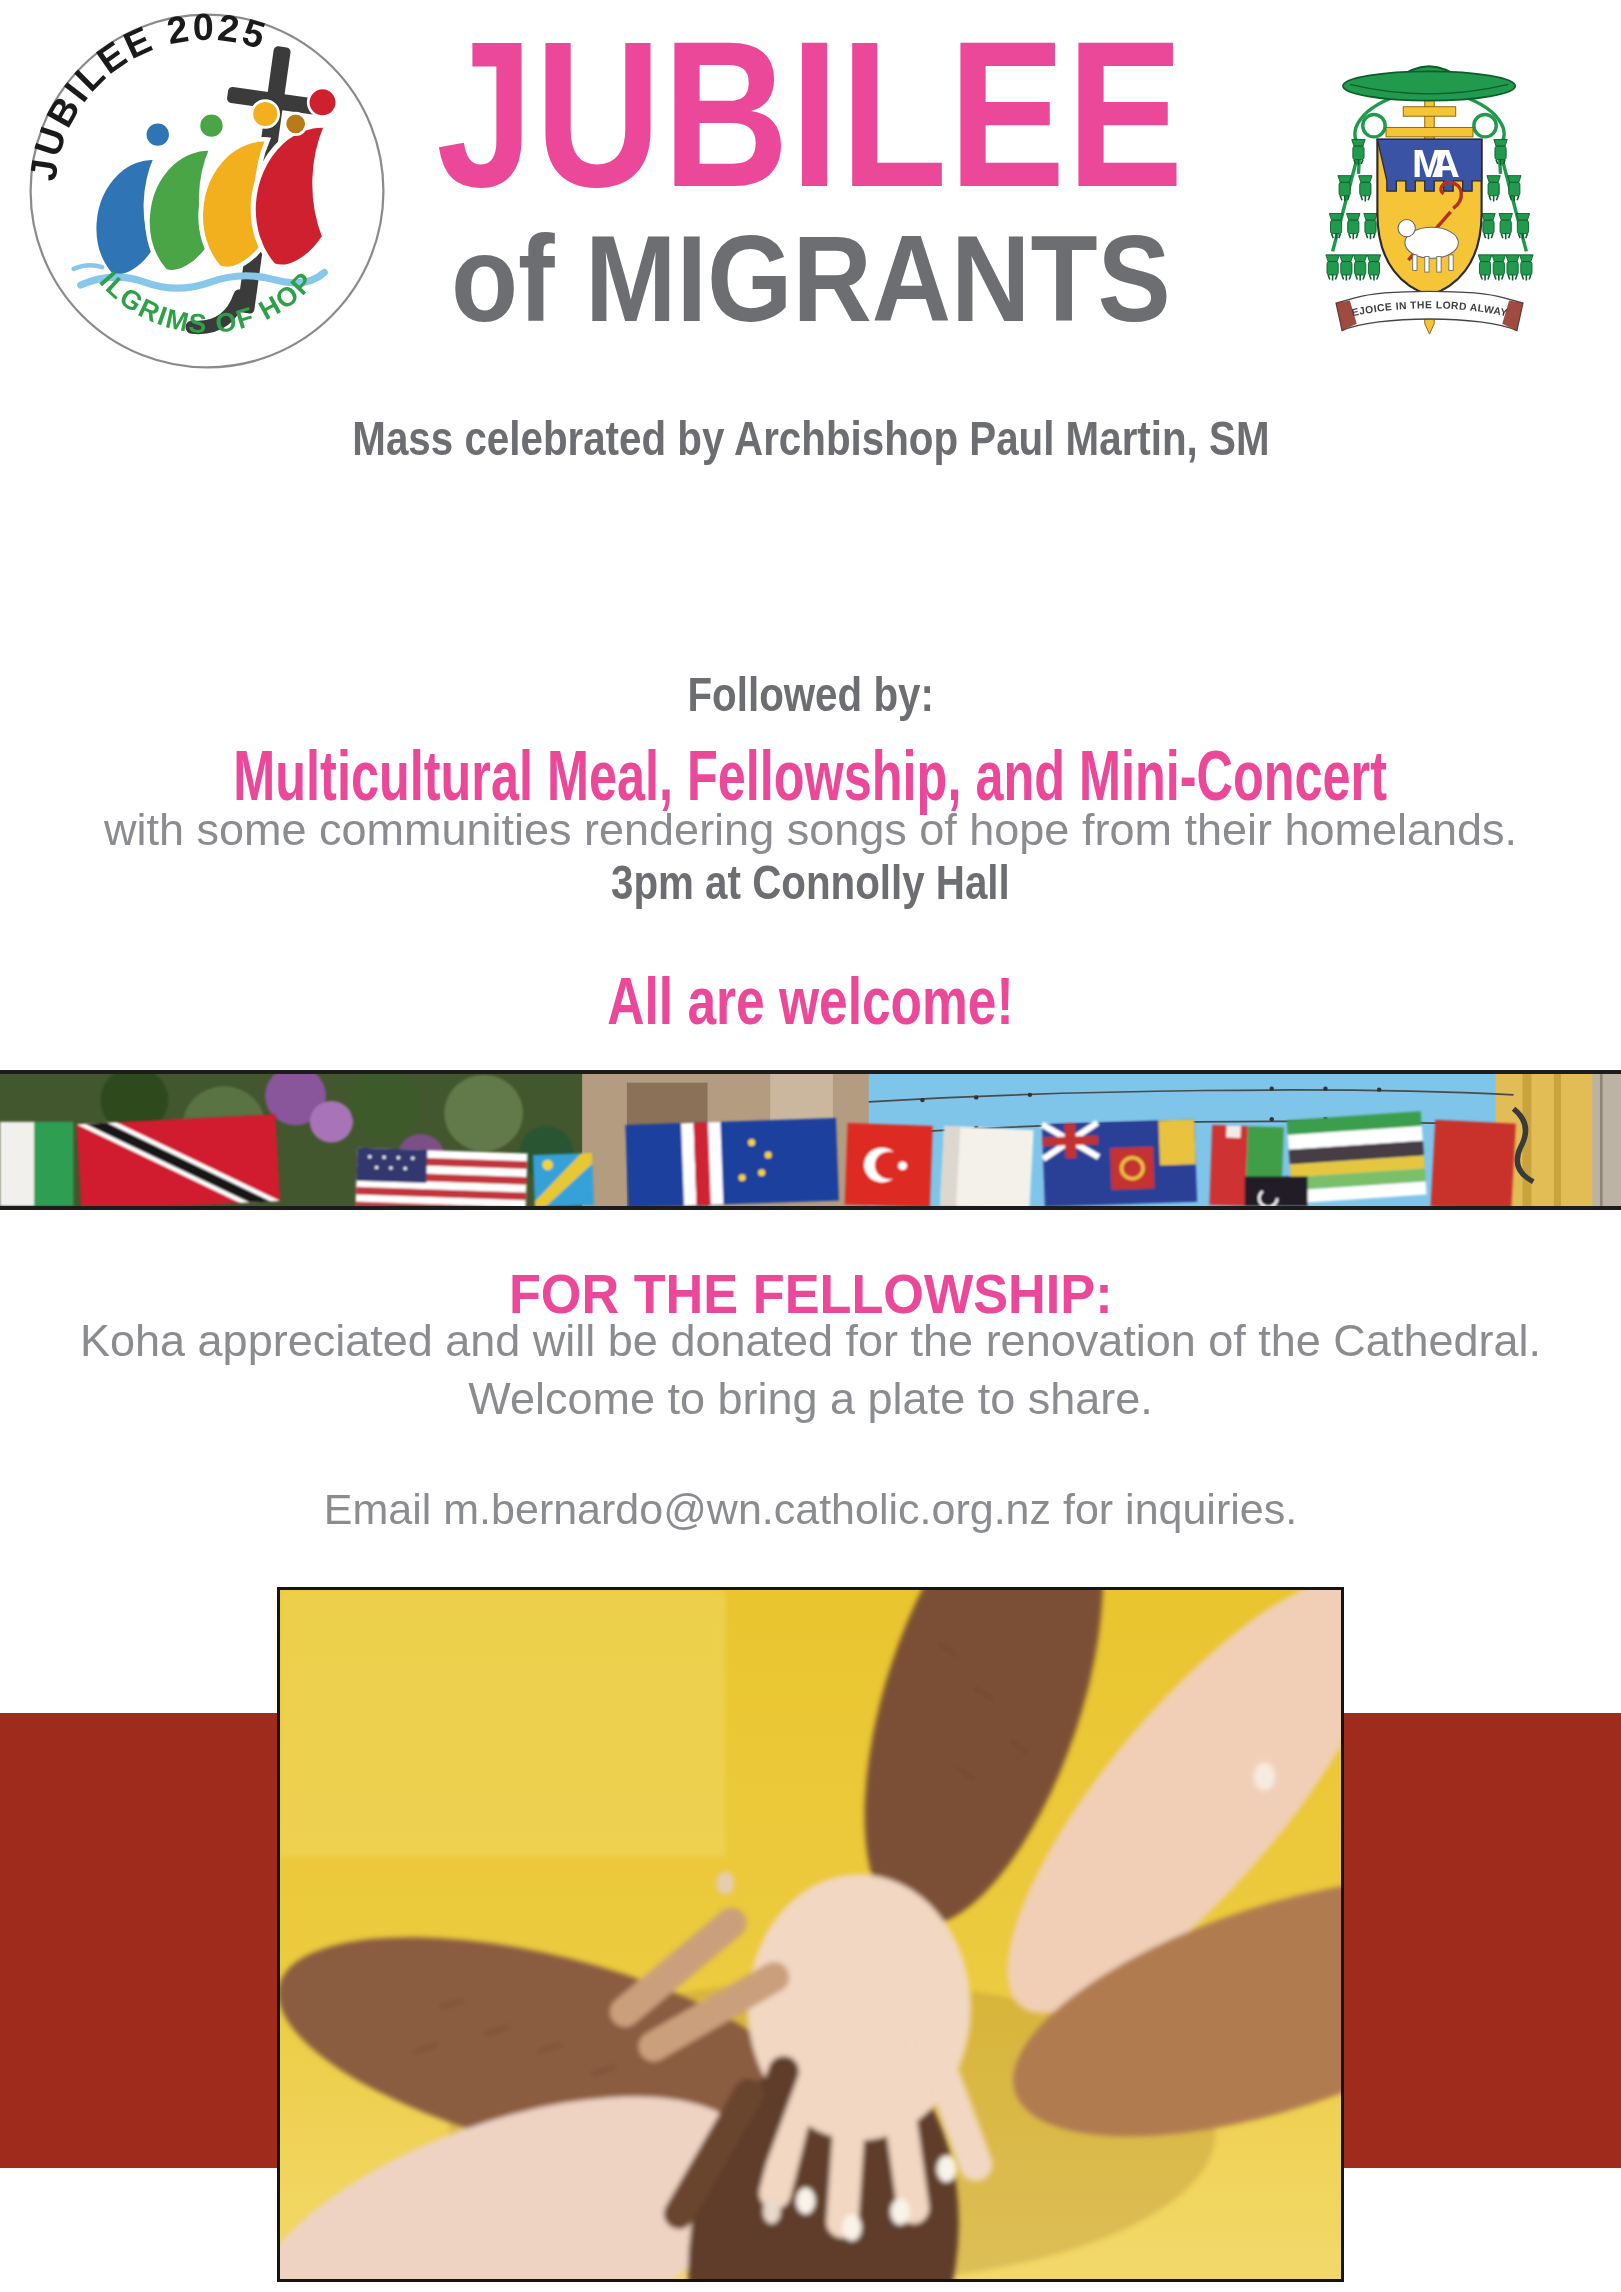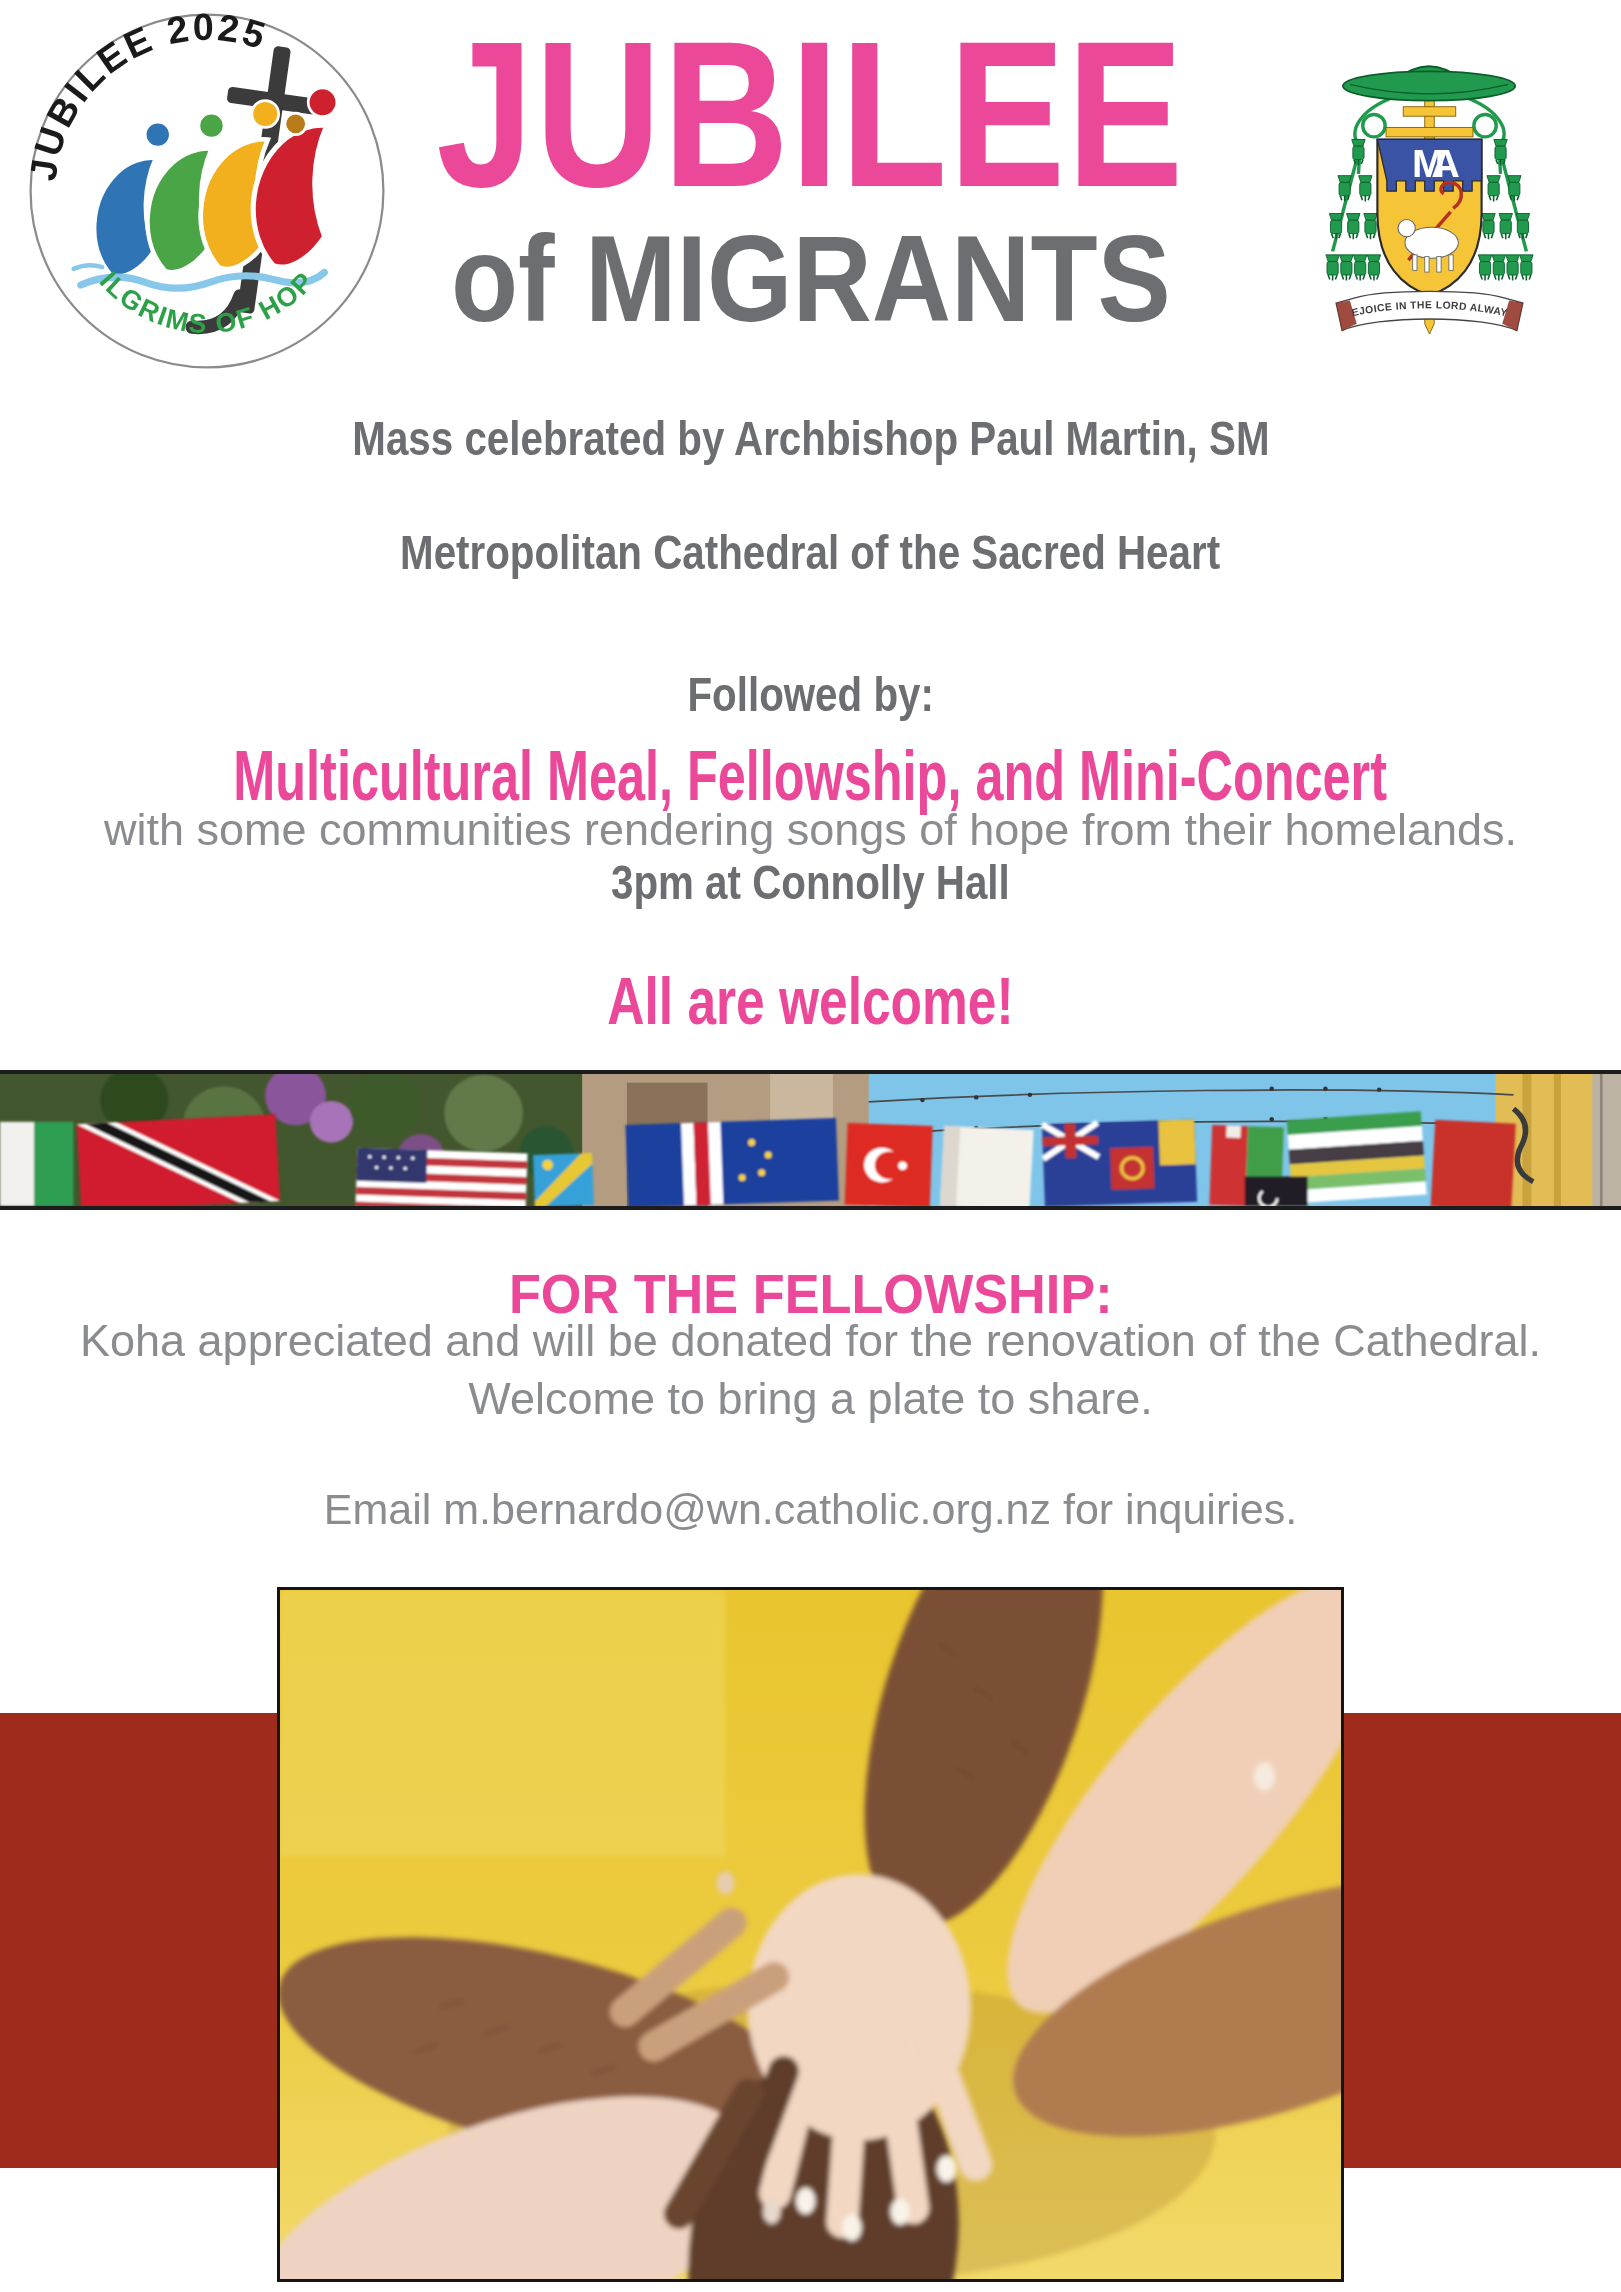--- a/index.html
+++ b/index.html
@@ -172,23 +172,20 @@
   <div class="line t-jubilee red">
     <span class="scale">JUBILEE</span>
   </div>
   <div class="line t-ofmigrants grayb">
     <span class="scale">of MIGRANTS</span>
   </div>
 
   <div class="line l-mass grayb">
     <span class="scale">Mass celebrated by Archbishop Paul Martin, SM</span>
   </div>
-  <div class="line l-venue grayb">
-    <span class="scale">Metropolitan Cathedral of the Sacred Heart</span>
-  </div>
   <div class="line l-followed grayb">
     <span class="scale">Followed by:</span>
   </div>
   <div class="line l-event red">
     <span class="scale">Multicultural Meal, Fellowship, and Mini-Concert</span>
   </div>
   <div class="line l-detail grayl">
     <span class="scale">with some communities rendering songs of hope from their homelands.</span>
   </div>
   <div class="line l-time grayb">

